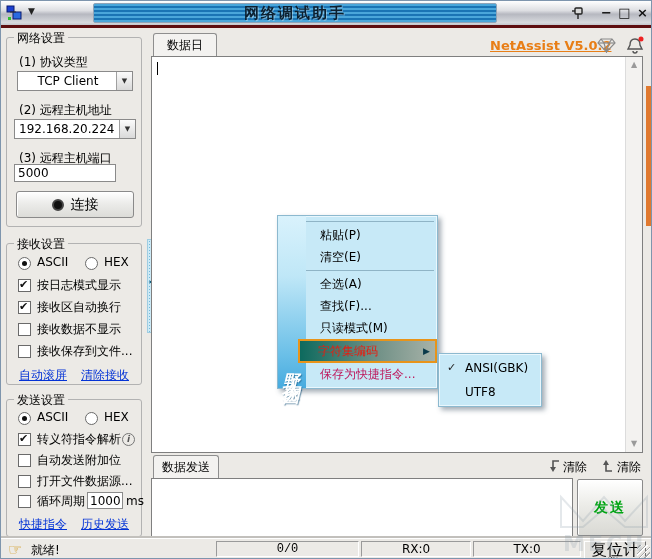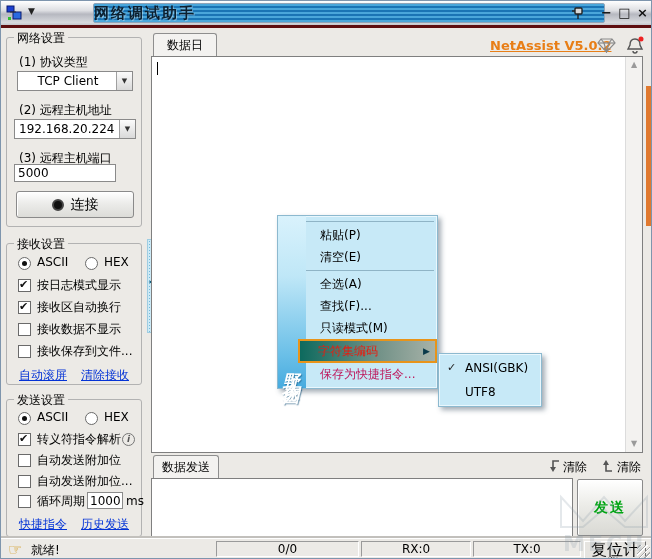--- a/index.html
+++ b/index.html
@@ -6,24 +6,24 @@
   html,body { width:652px; height:559px; }
   body { font-family:"DejaVu Sans","Liberation Sans",sans-serif; font-size:12px; color:#000; }
   .window { position:absolute; left:0; top:0; width:652px; height:559px; background:#eceae6; border:1px solid #7e95ad; overflow:hidden; }
 
   
   .titlebar { position:absolute; left:0; top:0; right:0; height:24px;
     background:linear-gradient(#ffffff,#dddee2 40%,#b6b8c0 55%,#d8dade 90%,#c4c6cc); }
   .title-underline { position:absolute; left:0; top:24px; right:0; height:3px; background:#5e0e10; }
   .sys-icon { position:absolute; left:5px; top:4px; width:16px; height:16px; }
   .menu-caret { position:absolute; left:27px; top:5px; font-size:9px; color:#222; cursor:default; }
-  .title-center { position:absolute; left:92px; top:2px; width:512px; height:20px;
+  .title-center { position:absolute; left:92px; top:2px; width:404px; height:20px;
     border-radius:2px; border:1px solid #8fa4b8;
     background:repeating-linear-gradient(to bottom,#4aa6da 0 2px,#1a74b4 2px 4px);
-    display:flex; align-items:center; }
+    display:flex; align-items:center; justify-content:center; }
   .title-text { font-size:15px; font-weight:bold; letter-spacing:2px; color:#0c2030;
     text-shadow:1px 1px 0 rgba(255,255,255,.35); }
   .pin-btn { position:absolute; left:567px; top:3px; width:20px; height:18px; }
   .winbtn { position:absolute; top:2px; width:17px; height:19px; text-align:center; line-height:19px;
     font-size:13px; font-weight:bold; color:#111; cursor:default; }
   .btn-min { left:597px; } .btn-max { left:615px; } .btn-close { left:633px; }
 
   
   .group { position:absolute; border:1px solid #b2b2b2; border-radius:3px; }
   .group-label { position:absolute; top:-8px; left:7px; background:#eceae6; padding:0 3px; font-size:12px; }
@@ -189,21 +189,21 @@
     <span class="flabel" style="left:30px; top:10px;">ASCII</span>
     <span class="radio" style="left:78px; top:12px;"></span>
     <span class="flabel" style="left:97px; top:10px;">HEX</span>
 
     <span class="cb checked" style="left:11px; top:33px;"></span>
     <span class="flabel" style="left:30px; top:31px;">转义符指令解析</span>
     <span class="info-i" style="left:115px; top:33px;">i</span>
     <span class="cb" style="left:11px; top:54px;"></span>
     <span class="flabel" style="left:30px; top:52px;">自动发送附加位</span>
     <span class="cb" style="left:11px; top:75px;"></span>
-    <span class="flabel" style="left:30px; top:73px;">自动发送附加位...</span>
+    <span class="flabel" style="left:30px; top:73px;">打开文件数据源...</span>
 
     <span class="cb" style="left:11px; top:95px;"></span>
     <span class="flabel" style="left:30px; top:93px;">循环周期</span>
     <input class="tinput" style="left: 80px; top: 92px; width: 36px; height: 17px; padding: 0px 2px;" value="1000">
     <span class="flabel" style="left:119px; top:94px;">ms</span>
 
     <span class="link" style="left:12px; top:116px;">快捷指令</span>
     <span class="link" style="left:74px; top:116px;">历史发送</span>
   </div>
 
@@ -262,21 +262,21 @@
   <svg class="watermark" viewBox="0 0 102 72">
     <g fill="none" stroke="#8798a6" stroke-width="2">
       <polygon points="8,10 30,34 51,10 72,34 94,10 94,40 72,40 51,22 30,40 8,40"></polygon>
     </g>
     <text x="10" y="64" font-size="22" fill="#8798a6" font-weight="bold" letter-spacing="3">MECH</text>
   </svg>
 
   <div class="statusbar">
     <span class="hand">☞</span>
     <span class="ready">就绪!</span>
-    <div class="sbpanel" style="left:215px; width:143px;">0/0</div>
+    <div class="sbpanel" style="left:215px; width:143px;font-family:Liberation Mono, monospace;">0/0</div>
     <div class="sbpanel" style="left:360px; width:110px;">RX:0</div>
     <div class="sbpanel" style="left:472px; width:108px;">TX:0</div>
     <div class="reset-btn">复位计数</div>
     <div class="grip"></div>
   </div>
 
   <div class="ctx-menu">
     <div class="menu-strip">
       <span class="brand-vertical">野人家园</span>
     </div>

